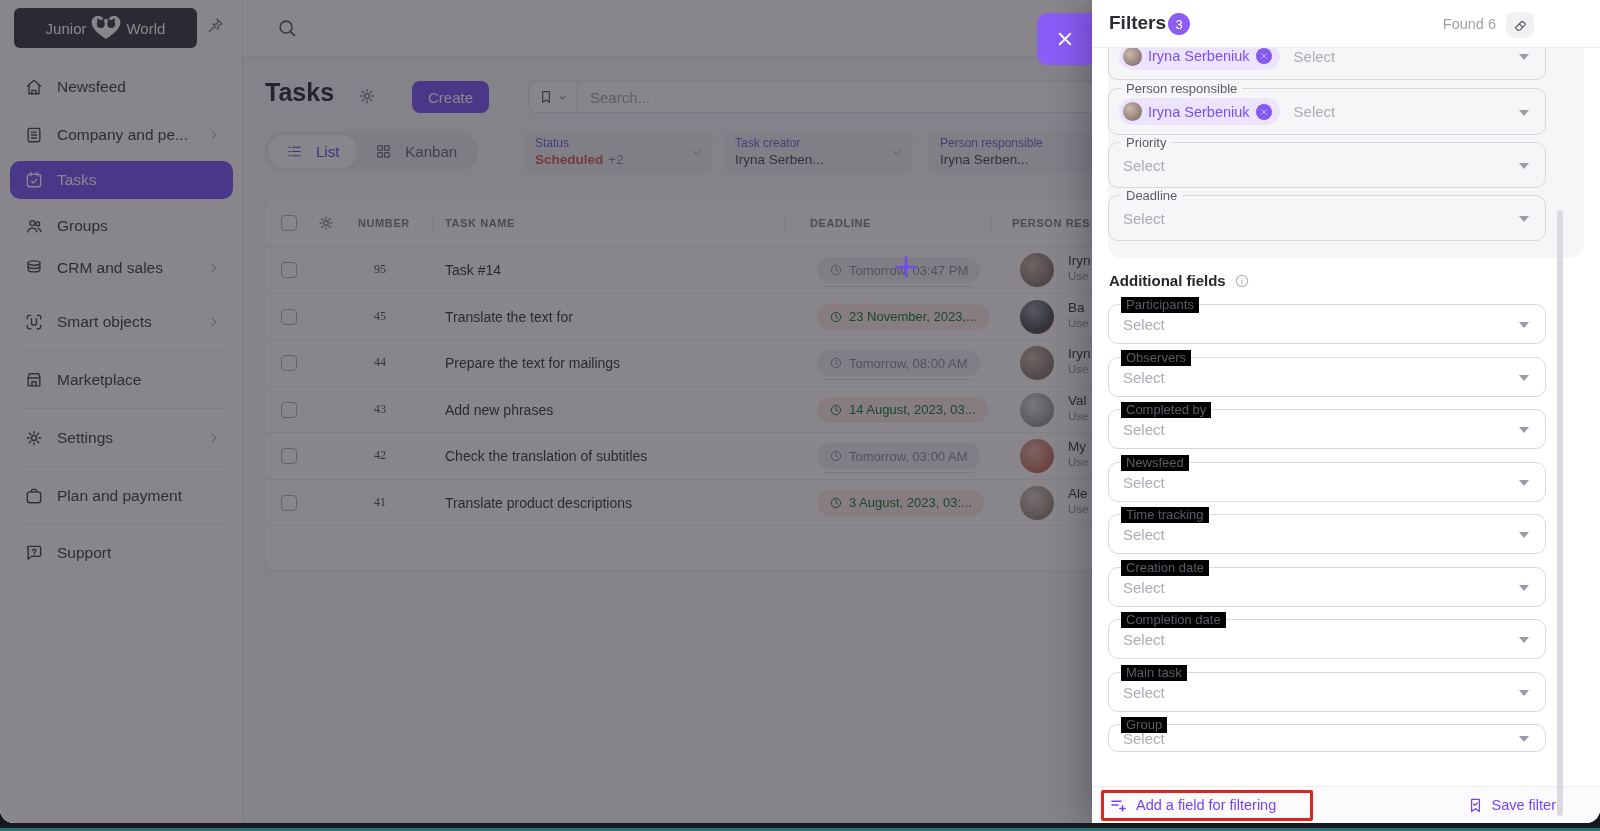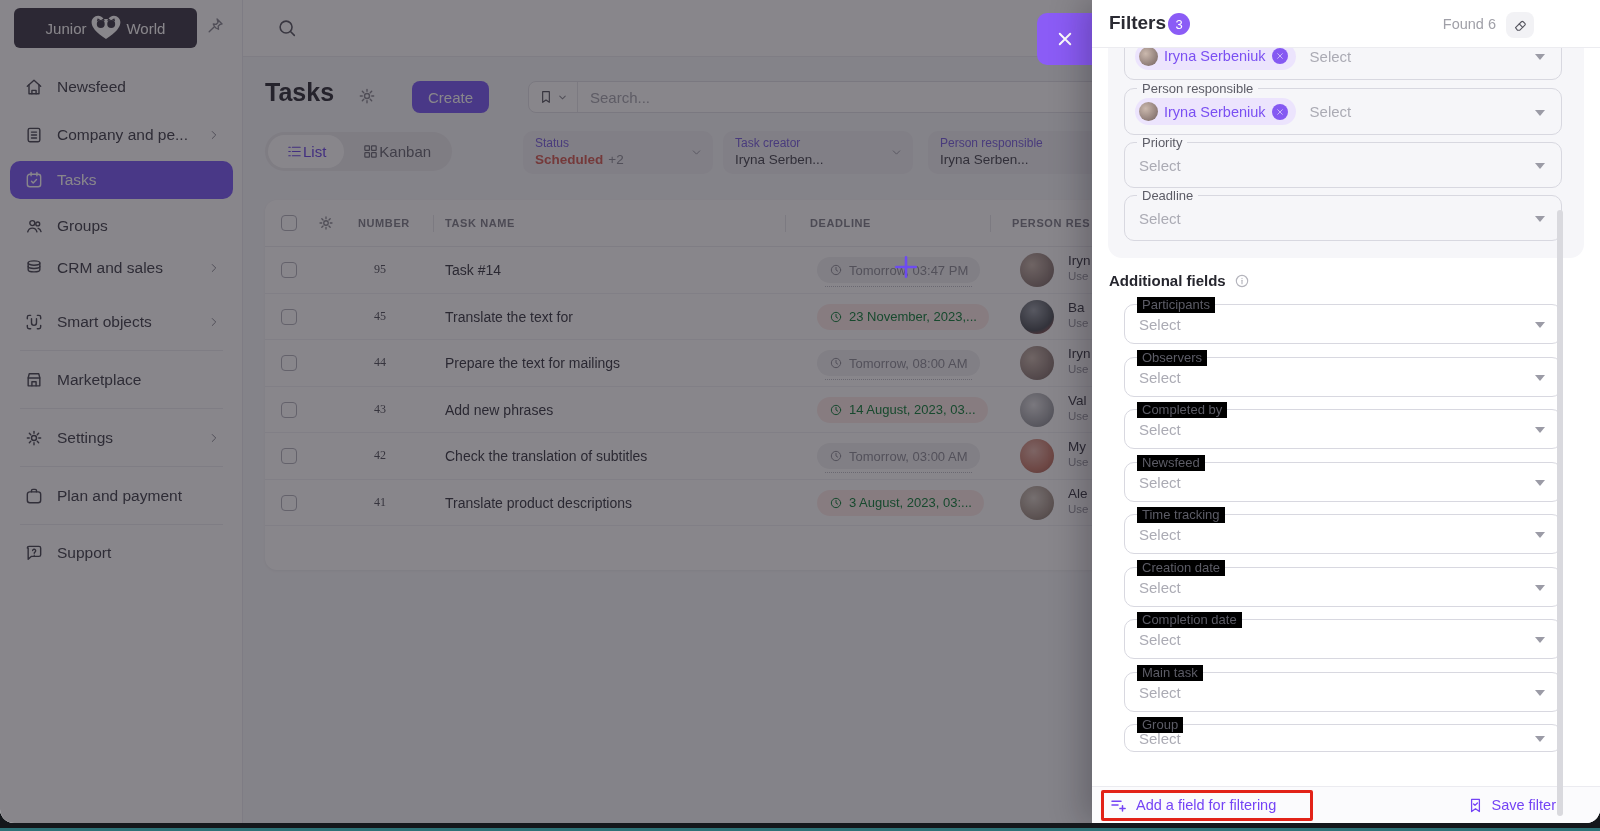--- a/index.html
+++ b/index.html
@@ -29,21 +29,21 @@
   .title-gear { position:absolute; left:114px; top:86px; width:20px; height:20px; color:#8a8a93; }
   .create-btn { position:absolute; left:169px; top:81px; width:77px; height:32px; background:#7c5cf6; border-radius:8px; color:#fff; font-size:15px; display:flex; align-items:center; justify-content:center; }
   .search-group { position:absolute; left:285px; top:81px; width:600px; height:32px; background:#fff; border:1px solid #e2e2e8; border-radius:8px; display:flex; align-items:center; }
   .bm-seg { display:flex; align-items:center; gap:3px; padding:0 9px; color:#55555e; }
   .bm-seg .sicon { width:16px; height:16px; }
   .bm-seg .sicon.small { width:11px; height:11px; color:#8a8a93; }
   .sg-div { width:1px; align-self:stretch; background:#e6e6eb; }
   .search-ph { margin-left:12px; color:#a7a7b0; font-size:15px; }
 
   .view-toggle { position:absolute; left:22px; top:132px; height:39px; background:#ececef; border-radius:20px; display:inline-flex; padding:3px; }
-  .seg { display:flex; align-items:center; gap:0; padding:0 18px; border-radius:17px; font-size:15px; color:#6b6b75; }
+  .seg { display:flex; align-items:center; gap:13px; padding:0 18px; border-radius:17px; font-size:15px; color:#6b6b75; }
   .seg .sicon { width:17px; height:17px; }
   .seg.active { background:#ffffff; color:#6d49e8; }
 
   .chip { position:absolute; top:131px; height:43px; background:#f0f0f4; border-radius:10px; padding:5px 12px 0 12px; }
   .chip .clabel { font-size:12px; color:#7c63e0; }
   .chip .cval { font-size:13.5px; color:#4a4a54; display:flex; gap:5px; margin-top:2px; }
   .chip .chev-abs { position:absolute; right:10px; top:15px; width:13px; height:13px; color:#9b9ba6; }
   .chip-status { left:280px; width:190px; }
   .chip-status .v-main { color:#d65f57;font-weight:bold; }
   .chip-status .v-extra { color:#8f8f98; }
@@ -85,21 +85,21 @@
   .panel-close { position:absolute; left:1037px; top:13px; width:55px; height:52px; background:#8b5cf6; border-radius:10px 0 0 10px; z-index:50; display:flex; align-items:center; justify-content:center; color:#fff; }
   .panel-close .sicon { width:18px; height:18px; }
   .p-header { position:absolute; left:0; top:0; right:0; height:48px; border-bottom:1px solid #ececf0; }
   .p-title { position:absolute; left:17px; top:12px; font-size:19px; font-weight:700; color:#2b2b33; }
   .p-badge { position:absolute; left:76px; top:13px; width:22px; height:22px; border-radius:50%; background:#8b5cf6; color:#fff; font-size:13px; display:flex; align-items:center; justify-content:center; }
   .p-found { position:absolute; right:104px; top:16px; font-size:14.5px; color:#a0a0a8; }
   .p-erase { position:absolute; right:66px; top:12px; width:28px; height:26px; background:#f2f2f5; border-radius:8px; display:flex; align-items:center; justify-content:center; color:#55555e; }
   .p-erase .sicon { width:15px; height:15px; }
   .p-scroll { position:absolute; left:0; top:48px; right:0; bottom:36px; overflow:hidden; }
   .p-section { position:absolute; left:16px; width:476px; top:-12px; height:222px; background:#f6f6f9; border-radius:0 0 14px 14px; }
-  .field { position:absolute; left:32px; width:438px; border:1px solid #d8d8e0; border-radius:10px; }
+  .field { position:absolute; left:16px; width:438px; border:1px solid #d8d8e0; border-radius:10px; }
   .field .flabel { position:absolute; top:-8px; left:12px; font-size:13px; color:#5c5c66; background:#000000; padding:0 5px; line-height:16px; white-space:nowrap; }
   .field.in-section .flabel { background:#f6f6f9; }
   .field .select { position:absolute; left:14px; top:50%; transform:translateY(-50%); color:#ababb4; font-size:15px; }
   .field .arrow { position:absolute; right:16px; top:50%; margin-top:-2px; width:0; height:0; border-left:5px solid transparent; border-right:5px solid transparent; border-top:6px solid #9b9ba6; }
   .chipfield-inner { position:absolute; inset:0; display:flex; align-items:center; padding-left:10px; gap:14px; }
   .uchip { display:inline-flex; align-items:center; gap:6px; background:#ece4fd; border-radius:14px; height:27px; padding:0 8px 0 4px; }
   .uchip .uav { width:19px; height:19px; border-radius:50%; background:radial-gradient(circle at 35% 35%, #cbb9ae, #8d7b76 70%, #6e5f5c); }
   .uchip .uname { color:#7a4ff2; font-size:14.5px; }
   .uchip .ux { width:16px; height:16px; border-radius:50%; background:#8559f2; color:#fff; display:flex; align-items:center; justify-content:center; }
   .uchip .ux .sicon { width:8px; height:8px; }

